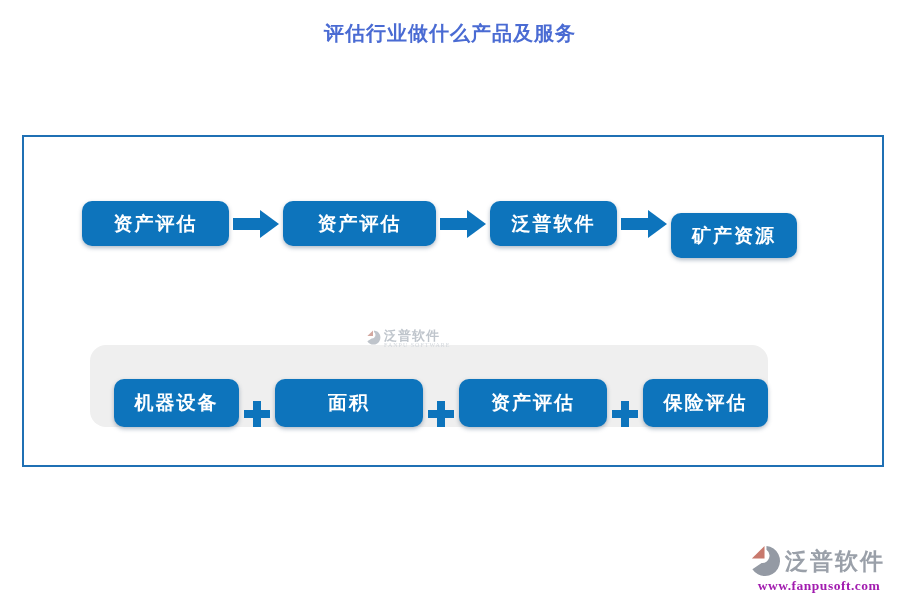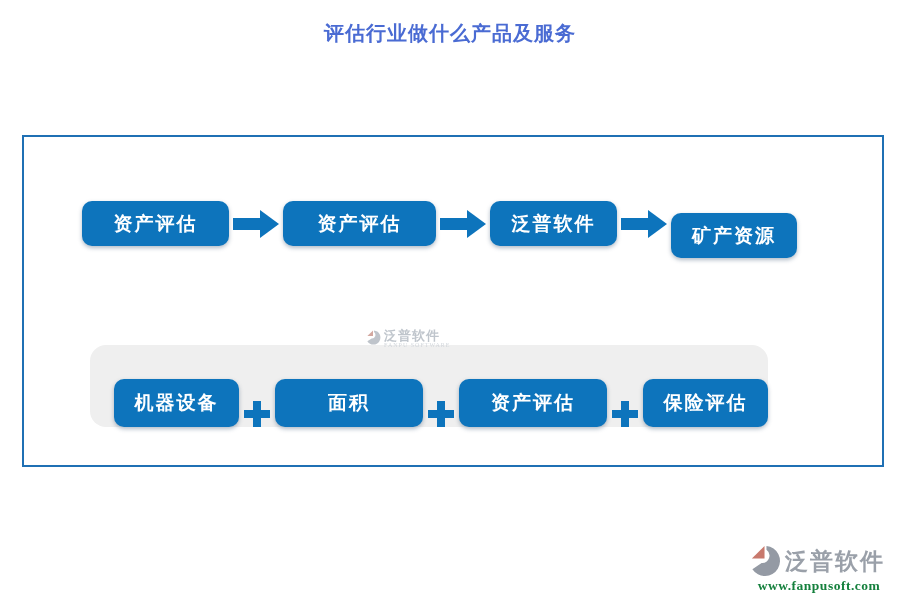--- a/index.html
+++ b/index.html
@@ -59,21 +59,21 @@
   }
   .brand{
     position:absolute;right:10px;bottom:6px;width:142px;
   }
   .brand-top{display:flex;align-items:center;justify-content:flex-start;}
   .brand-name{
     font-size:23px;font-weight:bold;color:#9aa0a9;letter-spacing:2px;
     line-height:26px;margin-left:2px;
   }
   .brand-url{
-    font-size:13.5px;font-weight:bold;color:#15803d;
+    font-size:13.5px;font-weight:bold;color:#a21caf;
     text-align:center;margin-top:-1px;letter-spacing:0.5px;
   }
 </style>
 </head>
 <body>
 
 <div class="page-title">评估行业做什么产品及服务</div>
 
 <div class="diagram-box">
 

